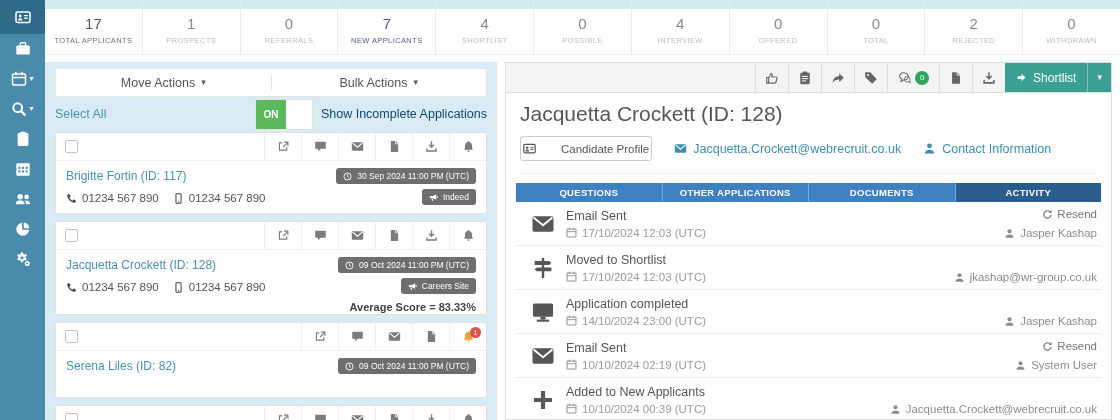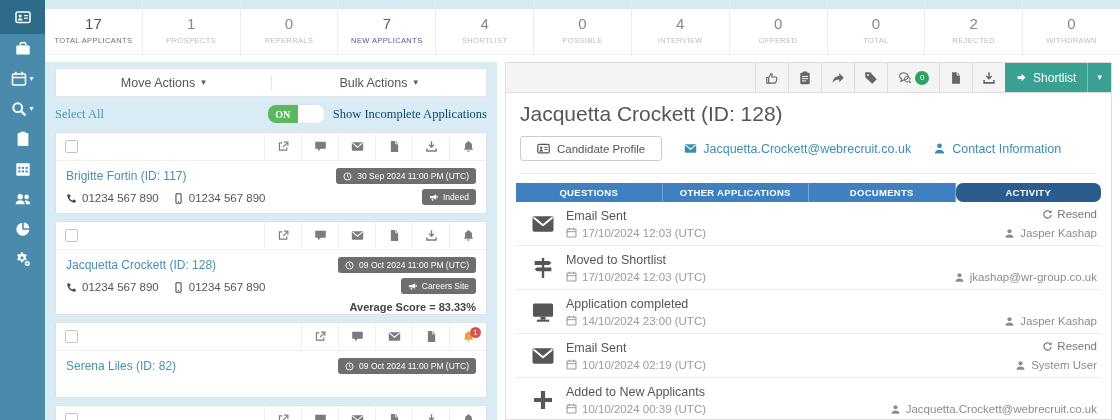--- a/index.html
+++ b/index.html
@@ -35,24 +35,24 @@
 
   
   .list-panel { width: 452px; background: #d9ecf5; padding: 6px 10px; overflow: hidden; flex-shrink: 0; }
 
   .action-bar { display: flex; background: #fff; border: 1px solid #e3e3e3; height: 29px; margin-bottom: 5px; align-items: center; }
   .action-half { flex: 1; display: flex; align-items: center; justify-content: center; gap: 6px;
                  font-size: 12.5px; color: #555; cursor: pointer; }
   .action-half:first-child { border-right: 1px solid #e3e3e3; }
   .caret { font-size: 9px; color: #555; line-height: 1; }
 
-  .select-row { display: flex; align-items: center; justify-content: space-between; height: 24px; margin-bottom: 6px; font-family: Liberation Serif, serif; }
+  .select-row { display: flex; align-items: center; justify-content: space-between; height: 24px; margin-bottom: 6px; }
   .link-teal { color: #4a96b4; font-size: 12.5px; cursor: pointer; text-decoration: none; }
   .toggle-group { display: flex; align-items: center; gap: 8px; }
-  .toggle { display: flex; height: 20px; border-radius: 9px; overflow: hidden; border: 1px solid #e2e2e2; background: #fff; cursor: pointer; }
+  .toggle { display: flex; height: 31px; border-radius: 2px; overflow: hidden; border: 1px solid #e2e2e2; background: #fff; cursor: pointer; }
   .toggle .on { width: 30px; background: #5cb85c; color: #fff; font-size: 10px; font-weight: bold;
                 display: flex; align-items: center; justify-content: center; }
   .toggle .knob { width: 26px; background: #fff; }
   .toggle-label { color: #0c4a6e; font-size: 12.5px; }
 
   .card { background: #fff; border: 1px solid #e0e0e0; border-radius: 2px; margin-bottom: 7px; }
   .card-head { display: flex; align-items: center; height: 28px; border-bottom: 1px solid #f1f1f1; padding-left: 9px; }
   .checkbox { width: 13px; height: 13px; border: 1px solid #c3c3c3; border-radius: 2px; background: #fff; cursor: pointer; }
   .card-icons { display: flex; height: 100%; margin-left: auto; }
   .icon-cell { width: 37px; border-left: 1px solid #f1f1f1; display: flex; align-items: center; justify-content: center;
@@ -87,34 +87,34 @@
   .shortlist-btn { background: #39a092; color: #fff; display: flex; align-items: stretch; cursor: pointer; }
   .shortlist-main { display: flex; align-items: center; gap: 6px; padding: 0 11px; font-size: 12px; }
   .shortlist-main .svg-icon { width: 11px; height: 11px; }
   .shortlist-caret { display: flex; align-items: center; padding: 0 9px; border-left: 1px solid rgba(255,255,255,.35); }
   .shortlist-caret .caret { color: #fff; }
 
   .detail-head { padding: 9px 14px 4px; }
   .detail-title { font-size: 21px; font-weight: 400; color: #565656; }
 
   .links-row { display: flex; align-items: center; gap: 22px; padding: 6px 14px 9px; }
-  .profile-btn { display: flex; align-items: center; gap: 7px; border: 1px solid #ccc; border-radius: 3px;
-                 background: #fff; padding: 5px 16px; font-size: 11.5px; color: #555; cursor: pointer; }
+  .profile-btn { display: flex; align-items: center; gap: 25px; border: 1px solid #ccc; border-radius: 3px;
+                 background: #fff; padding: 5px 2px; font-size: 11.5px; color: #555; cursor: pointer; }
   .profile-btn .svg-icon { width: 13px; height: 13px; }
   .inline-link { display: flex; align-items: center; gap: 6px; color: #3d8eae; font-size: 12.5px; cursor: pointer; }
   .inline-link .svg-icon { width: 13px; height: 13px; }
 
   .detail-hr { height: 1px; background: #ececec; margin: 3px 14px 9px; }
 
   .tabs { display: flex; margin: 0 10px; height: 19px; }
   .tab { flex: 1; background: #3e80c0; color: #fff; font-size: 9.5px; font-weight: bold; letter-spacing: .3px;
          display: flex; align-items: center; justify-content: center; cursor: pointer;
          border-right: 1px solid rgba(255,255,255,.3); }
   .tab:last-child { border-right: none; }
-  .tab.active { background: #2a5c8d; border-radius: 7px; }
+  .tab.active { background: #2a5c8d; }
 
   .activity { margin: 0 10px; }
   .act-row { display: flex; align-items: center; border-bottom: 1px solid #ebebeb; height: 44px; padding: 0 4px; }
   .act-icon { width: 46px; display: flex; justify-content: center; color: #565656; flex-shrink: 0; }
   .act-icon .svg-icon { width: 24px; height: 24px; }
   .act-main { display: flex; flex-direction: column; gap: 4px; }
   .act-title { font-size: 12.5px; color: #555; }
   .act-date { display: flex; align-items: center; gap: 5px; font-size: 11.5px; color: #9a9a9a; }
   .act-date .svg-icon { width: 11px; height: 11px; }
   .act-meta { margin-left: auto; display: flex; flex-direction: column; align-items: flex-end; gap: 4px; height: 31px; }

